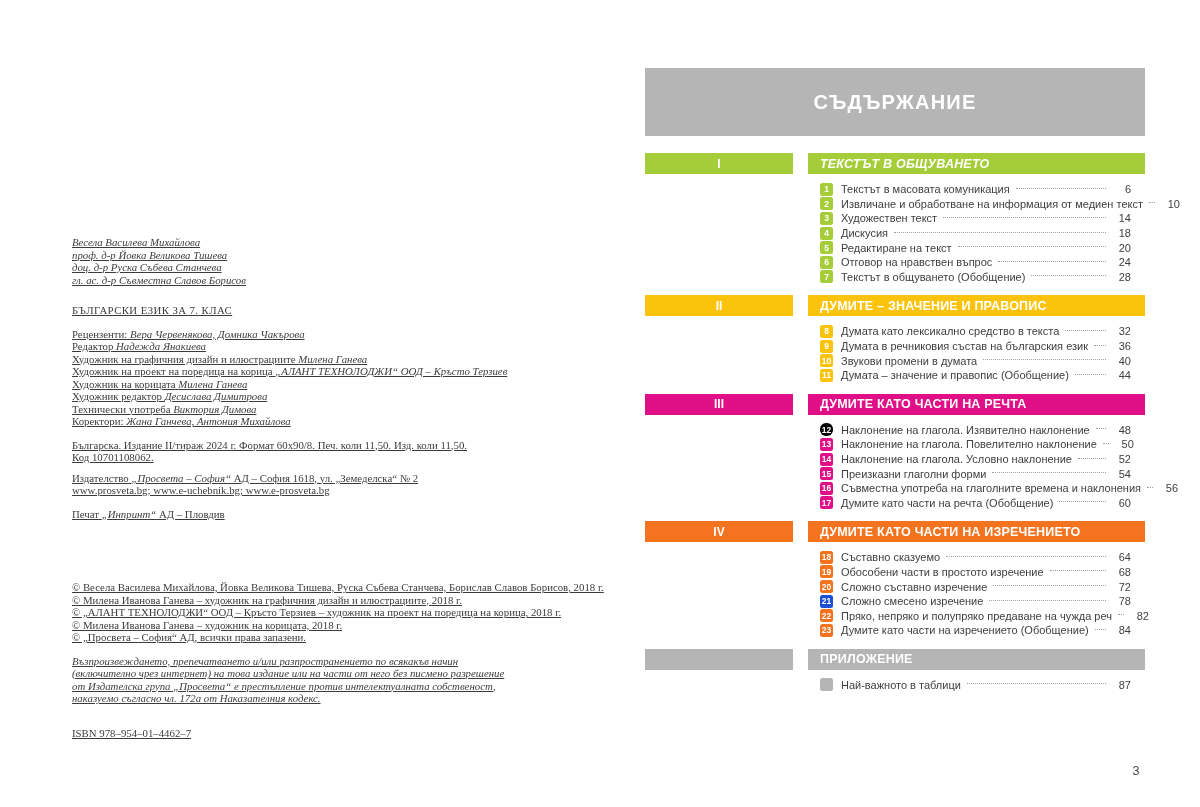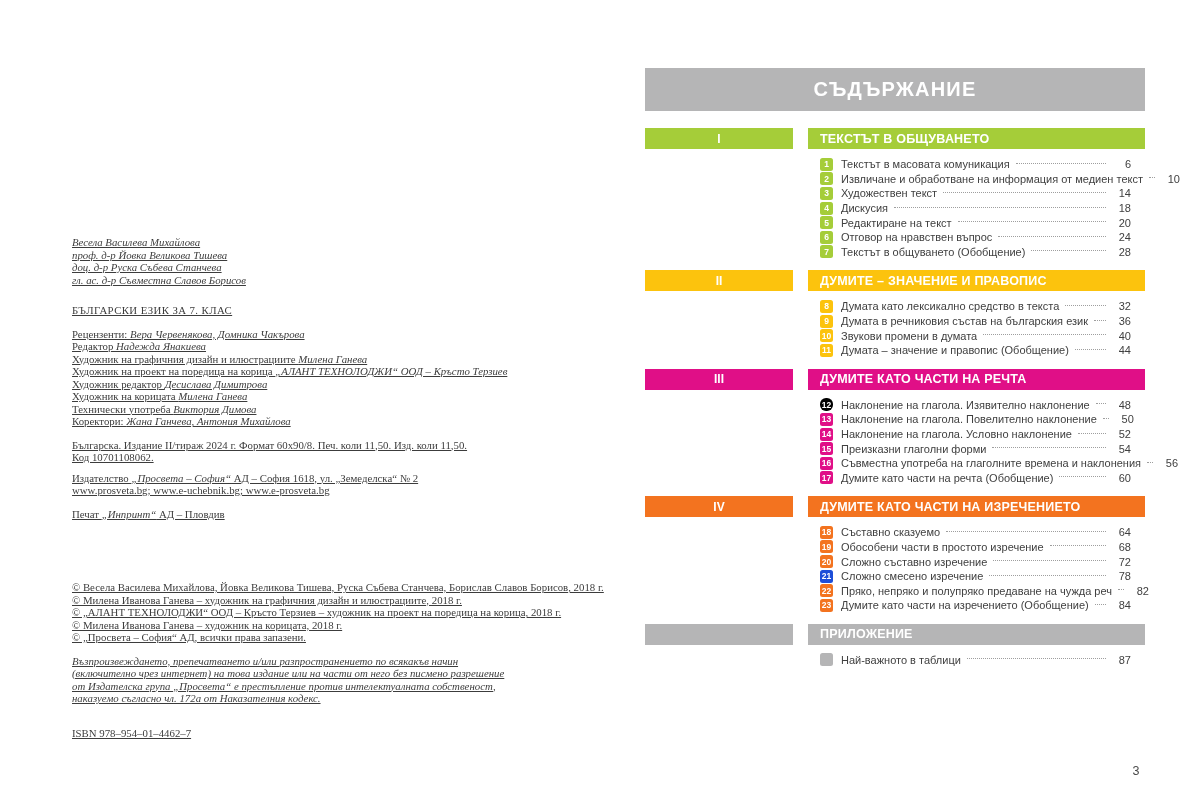--- a/index.html
+++ b/index.html
@@ -19,21 +19,21 @@
   .credits-block{margin-top:11px;}
   .edition-block{margin-top:11px;}
   .publisher-block{margin-top:8px;}
   .print-block{margin-top:11px;}
   .copyright-block{margin-top:61px;}
   .legal-block{margin-top:11px;}
   .isbn-line{margin-top:22px;}
   
   .toc{position:absolute;left:645px;top:68px;width:500px;}
   .toc-header{
-    height:43px;background:#b5b5b6;color:#fff;display:flex;align-items:center;justify-content:center;
+    height:68px;background:#b5b5b6;color:#fff;display:flex;align-items:center;justify-content:center;
     font-weight:bold;font-size:20px;letter-spacing:1.2px;
   }
   .sec-bars{display:flex;height:21px;margin-top:11px;}
   .sec-bars.first{margin-top:17px;}
   .bar-left{
     width:148px;margin-right:15px;color:#fff;font-weight:bold;font-size:12px;
     display:flex;align-items:center;justify-content:center;flex:none;
   }
   .bar-right{
     flex:1;color:#fff;font-weight:bold;font-size:12.5px;letter-spacing:0.2px;
@@ -59,22 +59,22 @@
       <div class="line italic">проф. д-р Йовка Великова Тишева</div>
       <div class="line italic">доц. д-р Руска Събева Станчева</div>
       <div class="line italic">гл. ас. д-р Съвместна Славов Борисов</div>
     </div>
   <div class="line col-title">БЪЛГАРСКИ ЕЗИК ЗА 7. КЛАС</div>
   <div class="credits-block" id="credits-block">
       <div class="line"><span>Рецензенти: </span><span class="italic">Вера Червенякова, Домника Чакърова</span></div>
       <div class="line"><span>Редактор </span><span class="italic">Надежда Янакиева</span></div>
       <div class="line"><span>Художник на графичния дизайн и илюстрациите </span><span class="italic">Милена Ганева</span></div>
       <div class="line"><span>Художник на проект на поредица на корица </span><span class="italic">„АЛАНТ ТЕХНОЛОДЖИ“ ООД – Кръсто Терзиев</span></div>
+      <div class="line"><span>Художник на корицата </span><span class="italic">Милена Ганева</span></div>
       <div class="line"><span>Художник редактор </span><span class="italic">Десислава Димитрова</span></div>
-      <div class="line"><span>Художник на корицата </span><span class="italic">Милена Ганева</span></div>
       <div class="line"><span>Технически употреба </span><span class="italic">Виктория Димова</span></div>
       <div class="line"><span>Коректори: </span><span class="italic">Жана Ганчева, Антония Михайлова</span></div>
     </div>
   <div class="edition-block" id="edition-block">
       <div class="line">Българска. Издание II/тираж 2024 г. Формат 60х90/8. Печ. коли 11,50. Изд. коли 11,50.</div>
       <div class="line">Код 10701108062.</div>
     </div>
   <div class="publisher-block" id="publisher-block">
       <div class="line"><span>Издателство </span><span class="italic">„Просвета – София“</span><span> АД – София 1618, ул. „Земеделска“ № 2</span></div>
       <div class="line"><span>www.prosveta.bg; www.e-uchebnik.bg; www.e-prosveta.bg</span></div>
@@ -99,21 +99,21 @@
 </div>
 
 <div class="toc">
   <div class="toc-header">
     <span>СЪДЪРЖАНИЕ</span>
   </div>
   <div id="toc-sections">
       <div class="sec">
         <div class="sec-bars first">
           <div class="bar-left" style="background: rgb(165, 205, 57);">I</div>
-          <div class="bar-right" style="background: rgb(165, 205, 57);">ТЕКСТЪТ В ОБЩУВАНЕТО</div>
+          <div class="bar-right" style="background: rgb(165, 205, 57); font-style: italic;">ТЕКСТЪТ В ОБЩУВАНЕТО</div>
         </div>
         <div class="items">
           <div class="toc-row">
             <span class="sq" style="background: rgb(165, 205, 57);">1</span>
             <span class="lbl">Текстът в масовата комуникация</span>
             <span class="leader"></span>
             <span class="pg">6</span>
           </div>
           <div class="toc-row">
             <span class="sq" style="background: rgb(165, 205, 57);">2</span>

